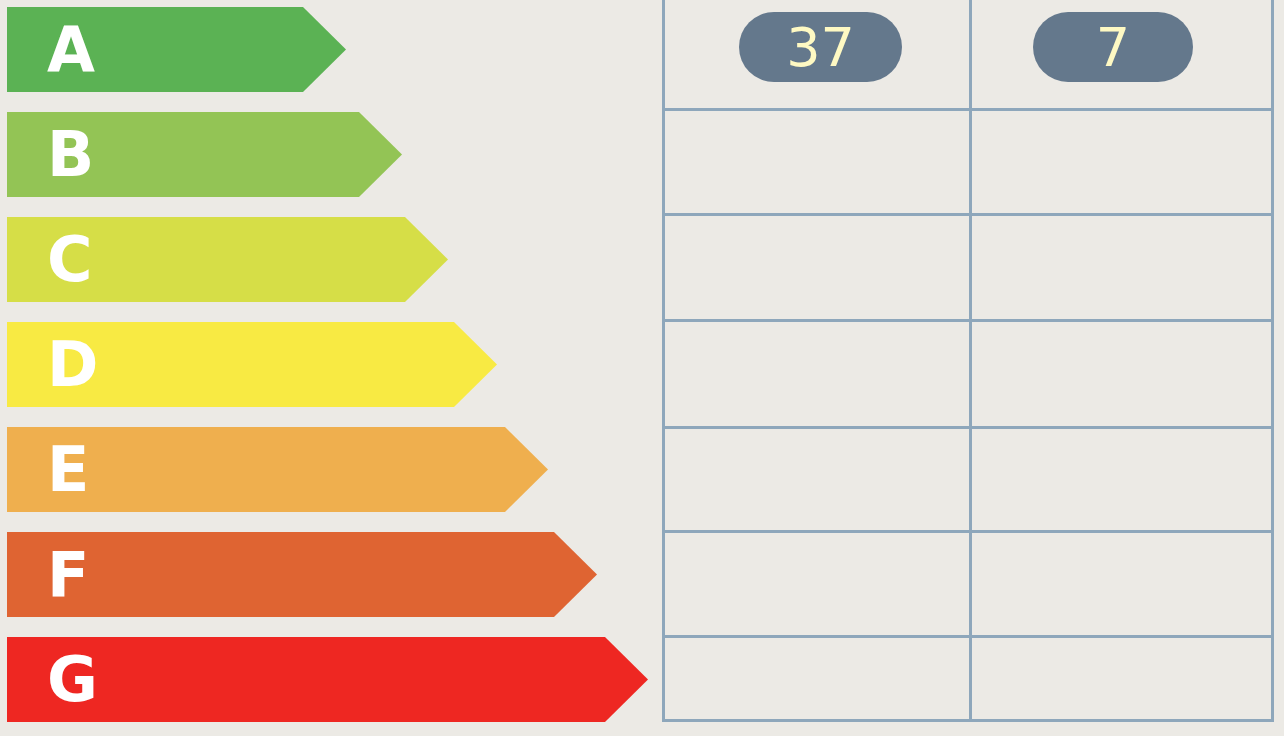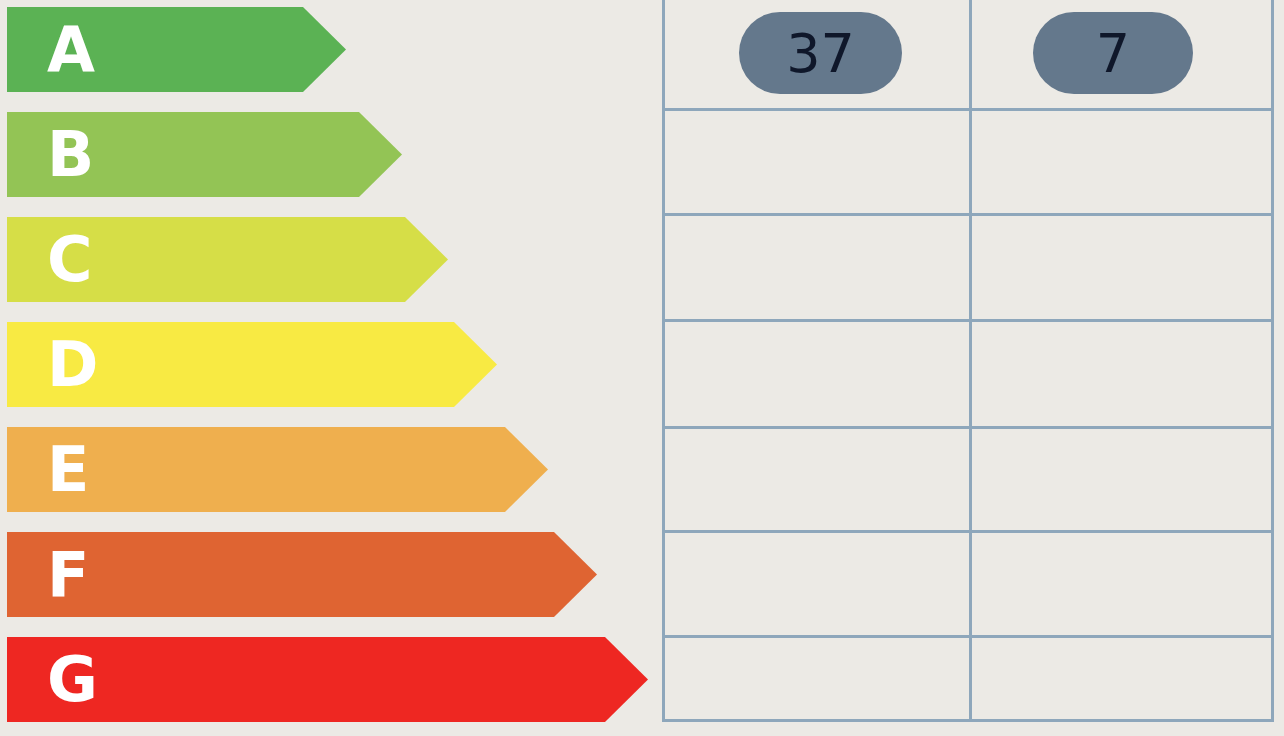--- a/index.html
+++ b/index.html
@@ -88,24 +88,24 @@
     position: absolute;
     left: 0;
     top: 0;
     width: 612px;
     height: 110px;
   }
 
   .score-badge {
     position: absolute;
     top: 14px;
-    height: 82px;
+    height: 70px;
     border-radius: 41px;
     background: #64788c;
-    color: #0f172a;
+    color: #fef9c3;
     font-family: "DejaVu Sans", sans-serif;
     font-size: 54px;
     font-weight: normal;
     display: flex;
     align-items: center;
     justify-content: center;
     user-select: none;
   }
   .score-badge.current {
     left: 77px;

